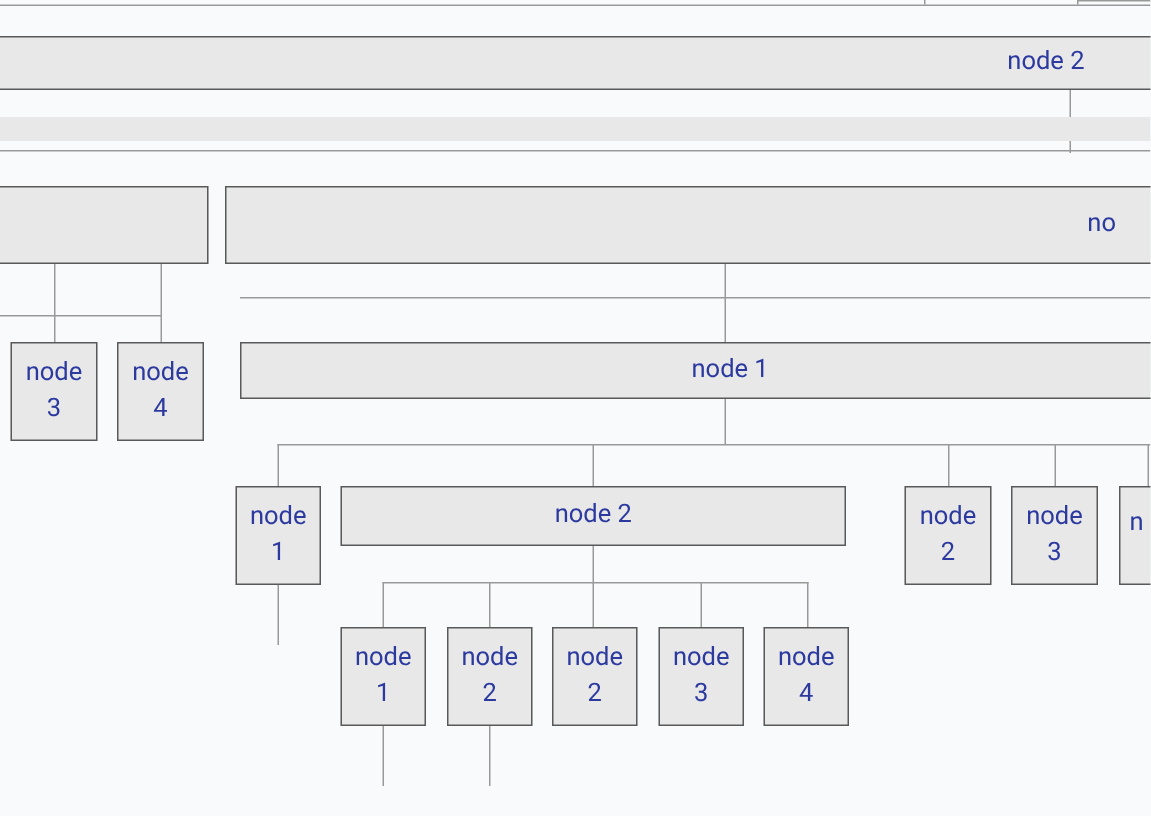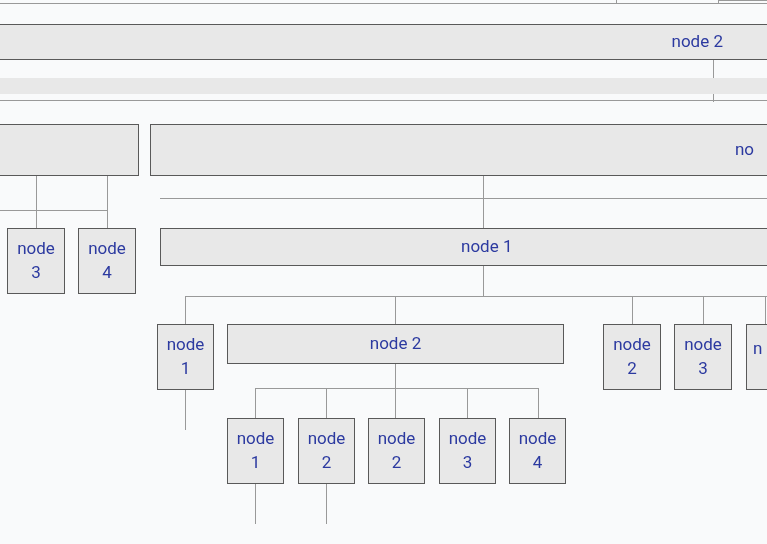--- a/index.html
+++ b/index.html
@@ -45,21 +45,21 @@
   <span style="position:absolute; right:45px;">node 2</span>
 </div>
 
 <div class="line vline" style="left:713px; top:60px; height:42px;"></div>
 <div class="line hline" style="left:0; top:100px; width:767px;"></div>
 
 <div class="node" style="left:-2px; top:78px; width:769px; height:0; border:none;"></div>
 
 <div class="node" style="left:-2px; top:124px; width:141px; height:52px;"></div>
 <div class="node" style="left:150px; top:124px; width:619px; height:52px;">
-  <span style="position:absolute; right:14px;">no</span>
+  <span style="position:absolute; right:24px;">no</span>
 </div>
 
 <div class="line vline" style="left:36px; top:176px; height:34px;"></div>
 <div class="line vline" style="left:107px; top:176px; height:34px;"></div>
 <div class="line hline" style="left:0; top:210px; width:108px;"></div>
 <div class="line vline" style="left:36px; top:210px; height:18px;"></div>
 <div class="line vline" style="left:107px; top:210px; height:18px;"></div>
 
 <div class="line vline" style="left:483px; top:176px; height:22px;"></div>
 <div class="line hline" style="left:160px; top:198px; width:607px;"></div>

